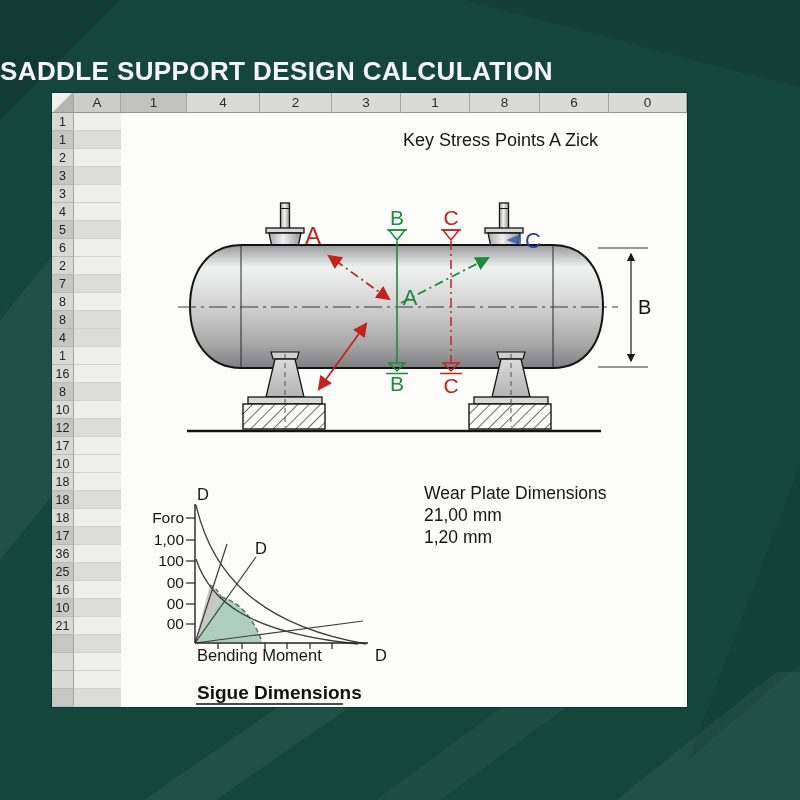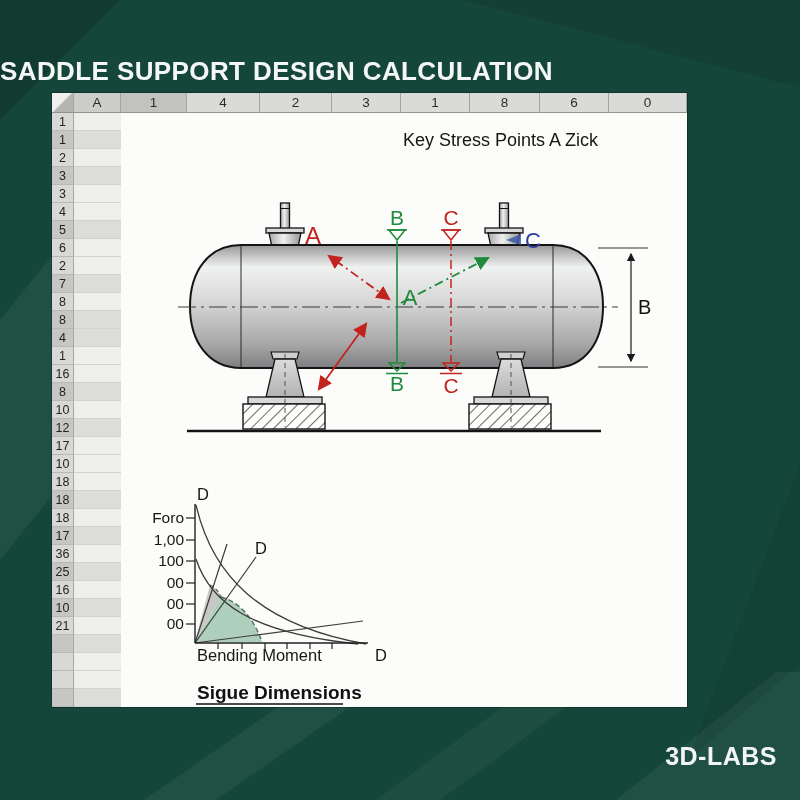--- a/index.html
+++ b/index.html
@@ -48,21 +48,20 @@
 <div class="stage">
   <div class="facet f1"></div>
   <div class="facet f2"></div>
   <div class="facet f3"></div>
   <div class="facet f4"></div>
   <div class="facet f5"></div>
   <div class="facet f6"></div>
   <div class="facet f7"></div>
 
   <div class="title">SADDLE SUPPORT DESIGN CALCULATION</div>
-  <div class="brand">3D-LABS</div>
 
   <div class="sheet">
     <div class="chead" id="colheads">
         <div class="hcell corner" style="width: 22px;"></div>
         <div class="hcell h-mid" style="width: 47px;">A</div>
         <div class="hcell h-dark" style="width: 66px;">1</div>
         <div class="hcell h-light" style="width: 73px;">4</div>
         <div class="hcell h-light" style="width: 72px;">2</div>
         <div class="hcell h-light" style="width: 69px;">3</div>
         <div class="hcell h-light" style="width: 69px;">1</div>
@@ -295,13 +294,18 @@
       <text x="381" y="661" font-size="16.5" fill="#161614" text-anchor="middle">D</text>
       <text x="197" y="661" font-size="16.5" fill="#161614" text-anchor="start">Bending Moment</text>
       <text x="197" y="699" font-size="19" font-weight="600" fill="#111" text-anchor="start">Sigue Dimensions</text>
       <line x1="196" y1="704" x2="343" y2="704" stroke="#111" stroke-width="1.5"></line>
     </g>
   </svg>
 
   <div class="noteblock keystress" style="position:absolute;text-align:right;">
     <div>Key Stress Points A Zick</div>
   </div>
+  <div class="noteblock wearplate" style="position:absolute;">
+    <div>Wear Plate Dimensions</div>
+    <div>21,00 mm</div>
+    <div>1,20 mm</div>
+  </div>
 </div>
 
 </body></html>

